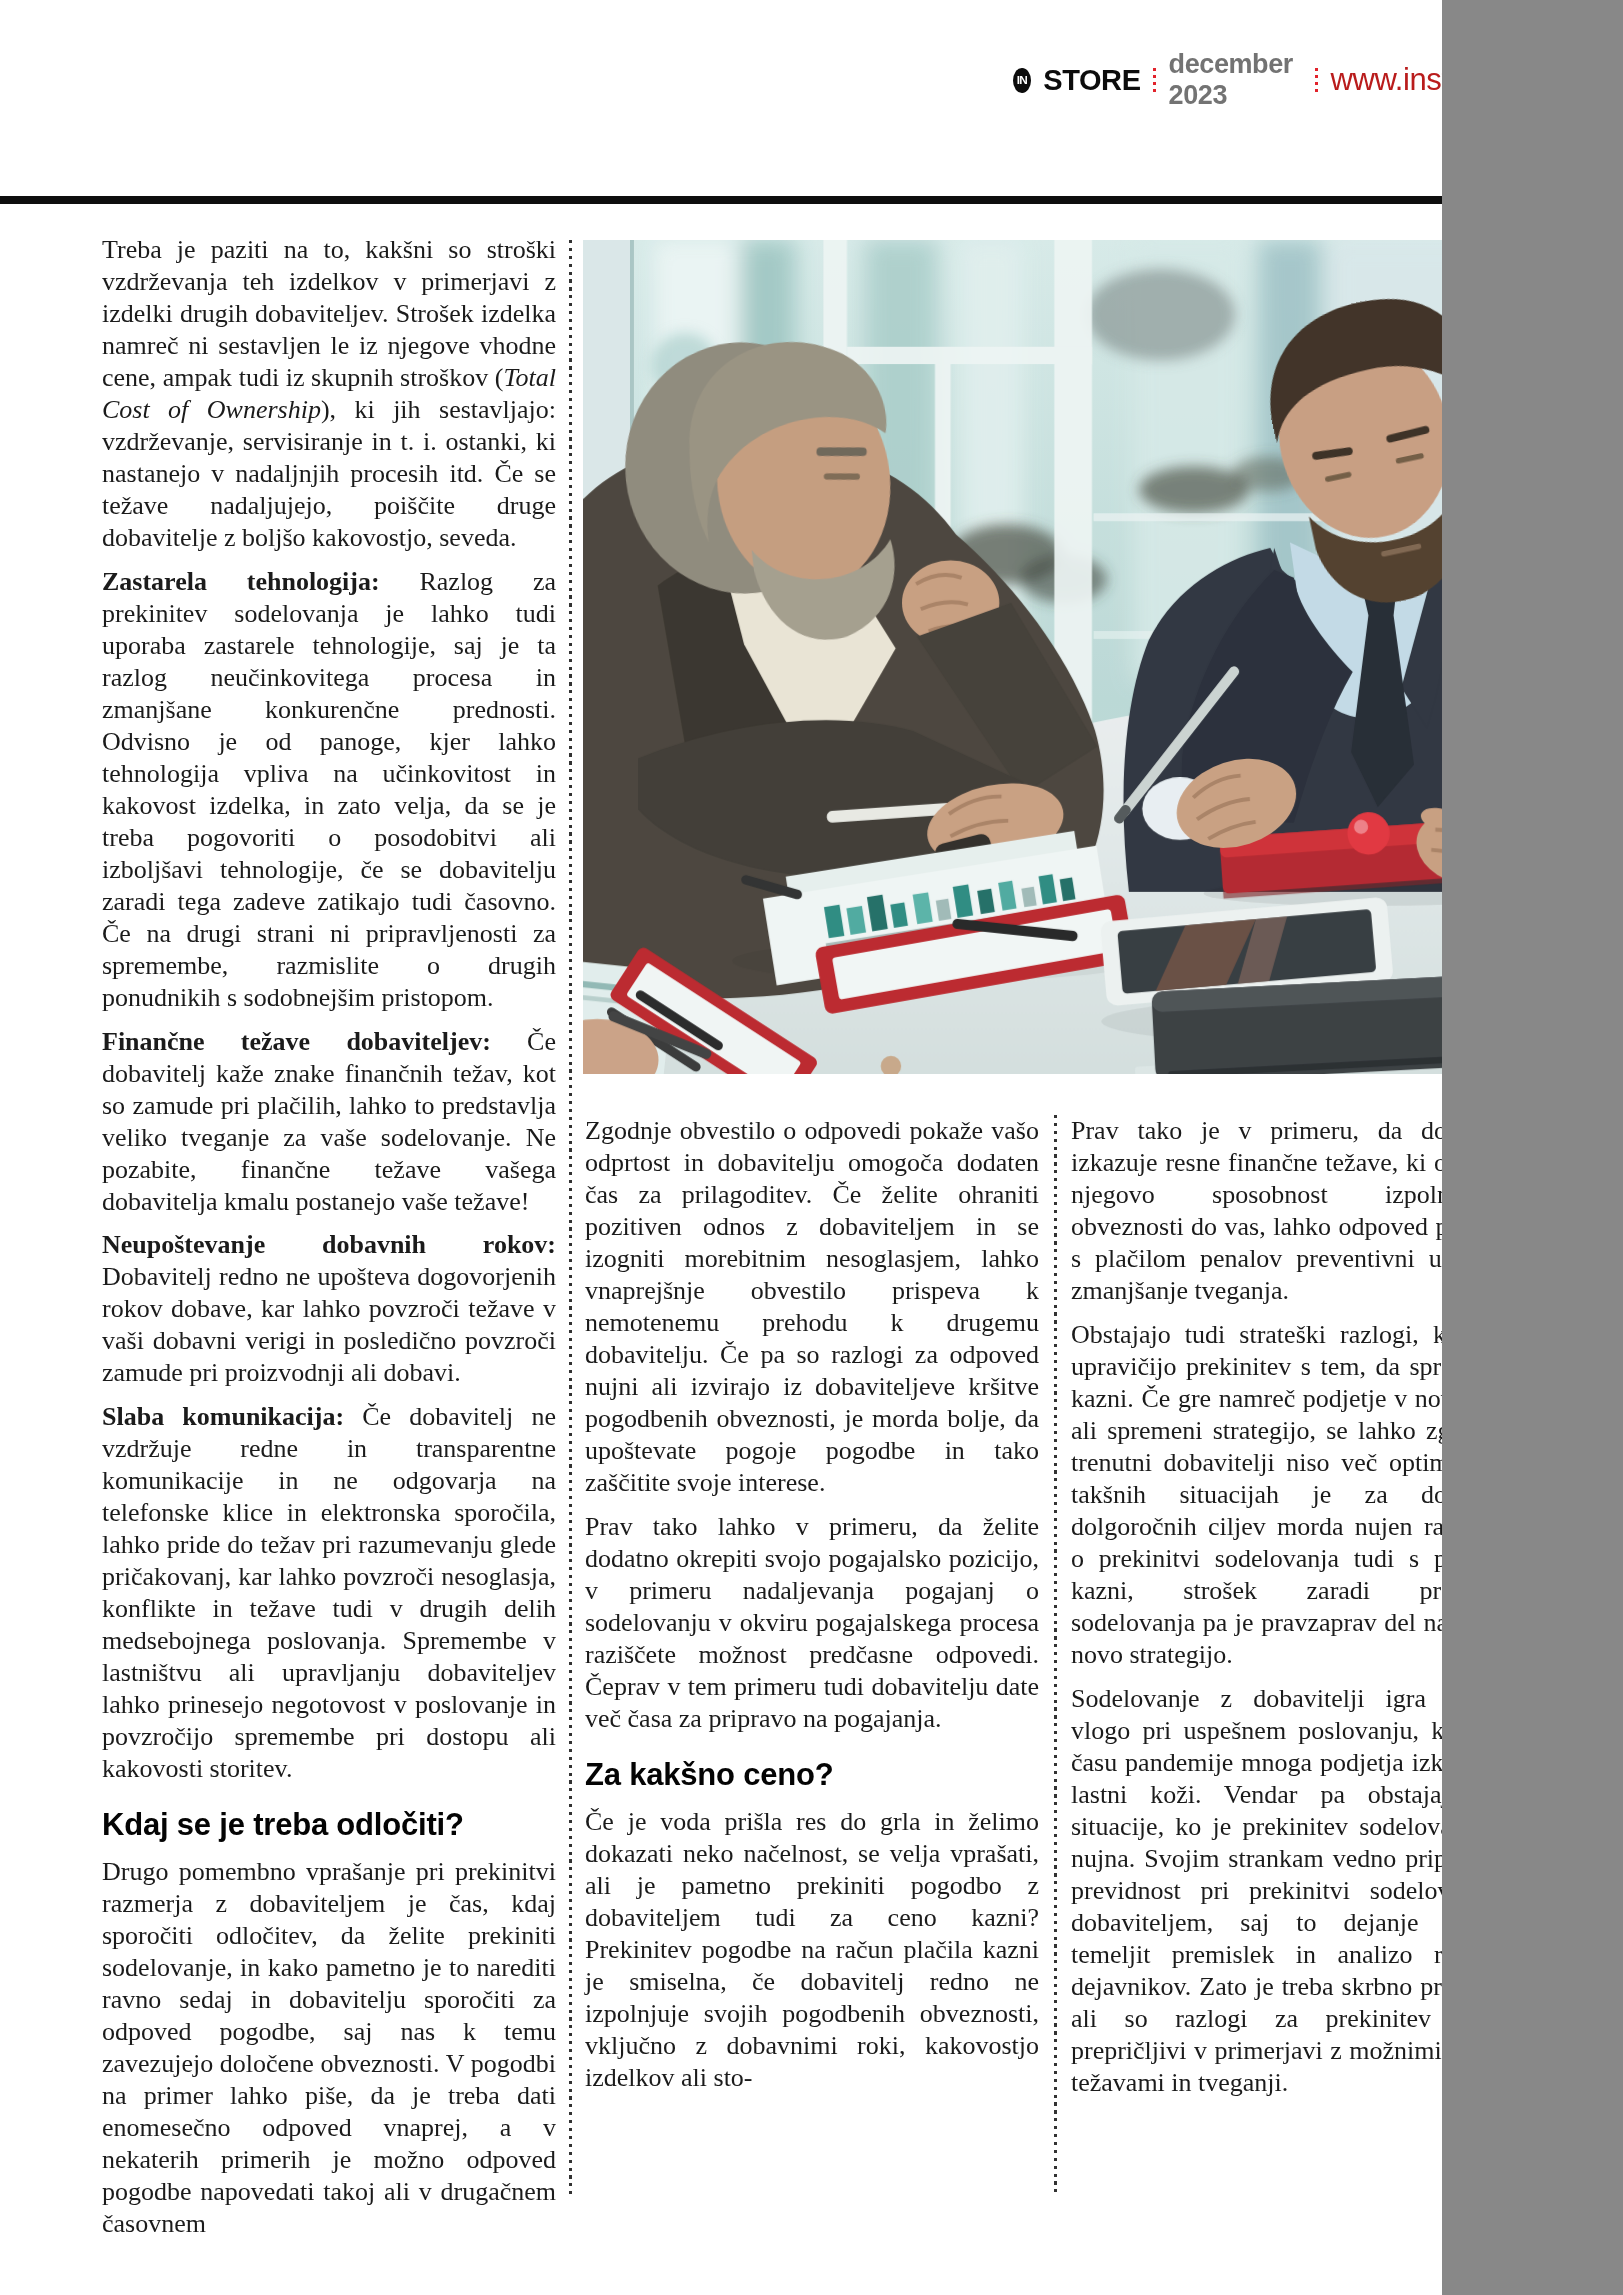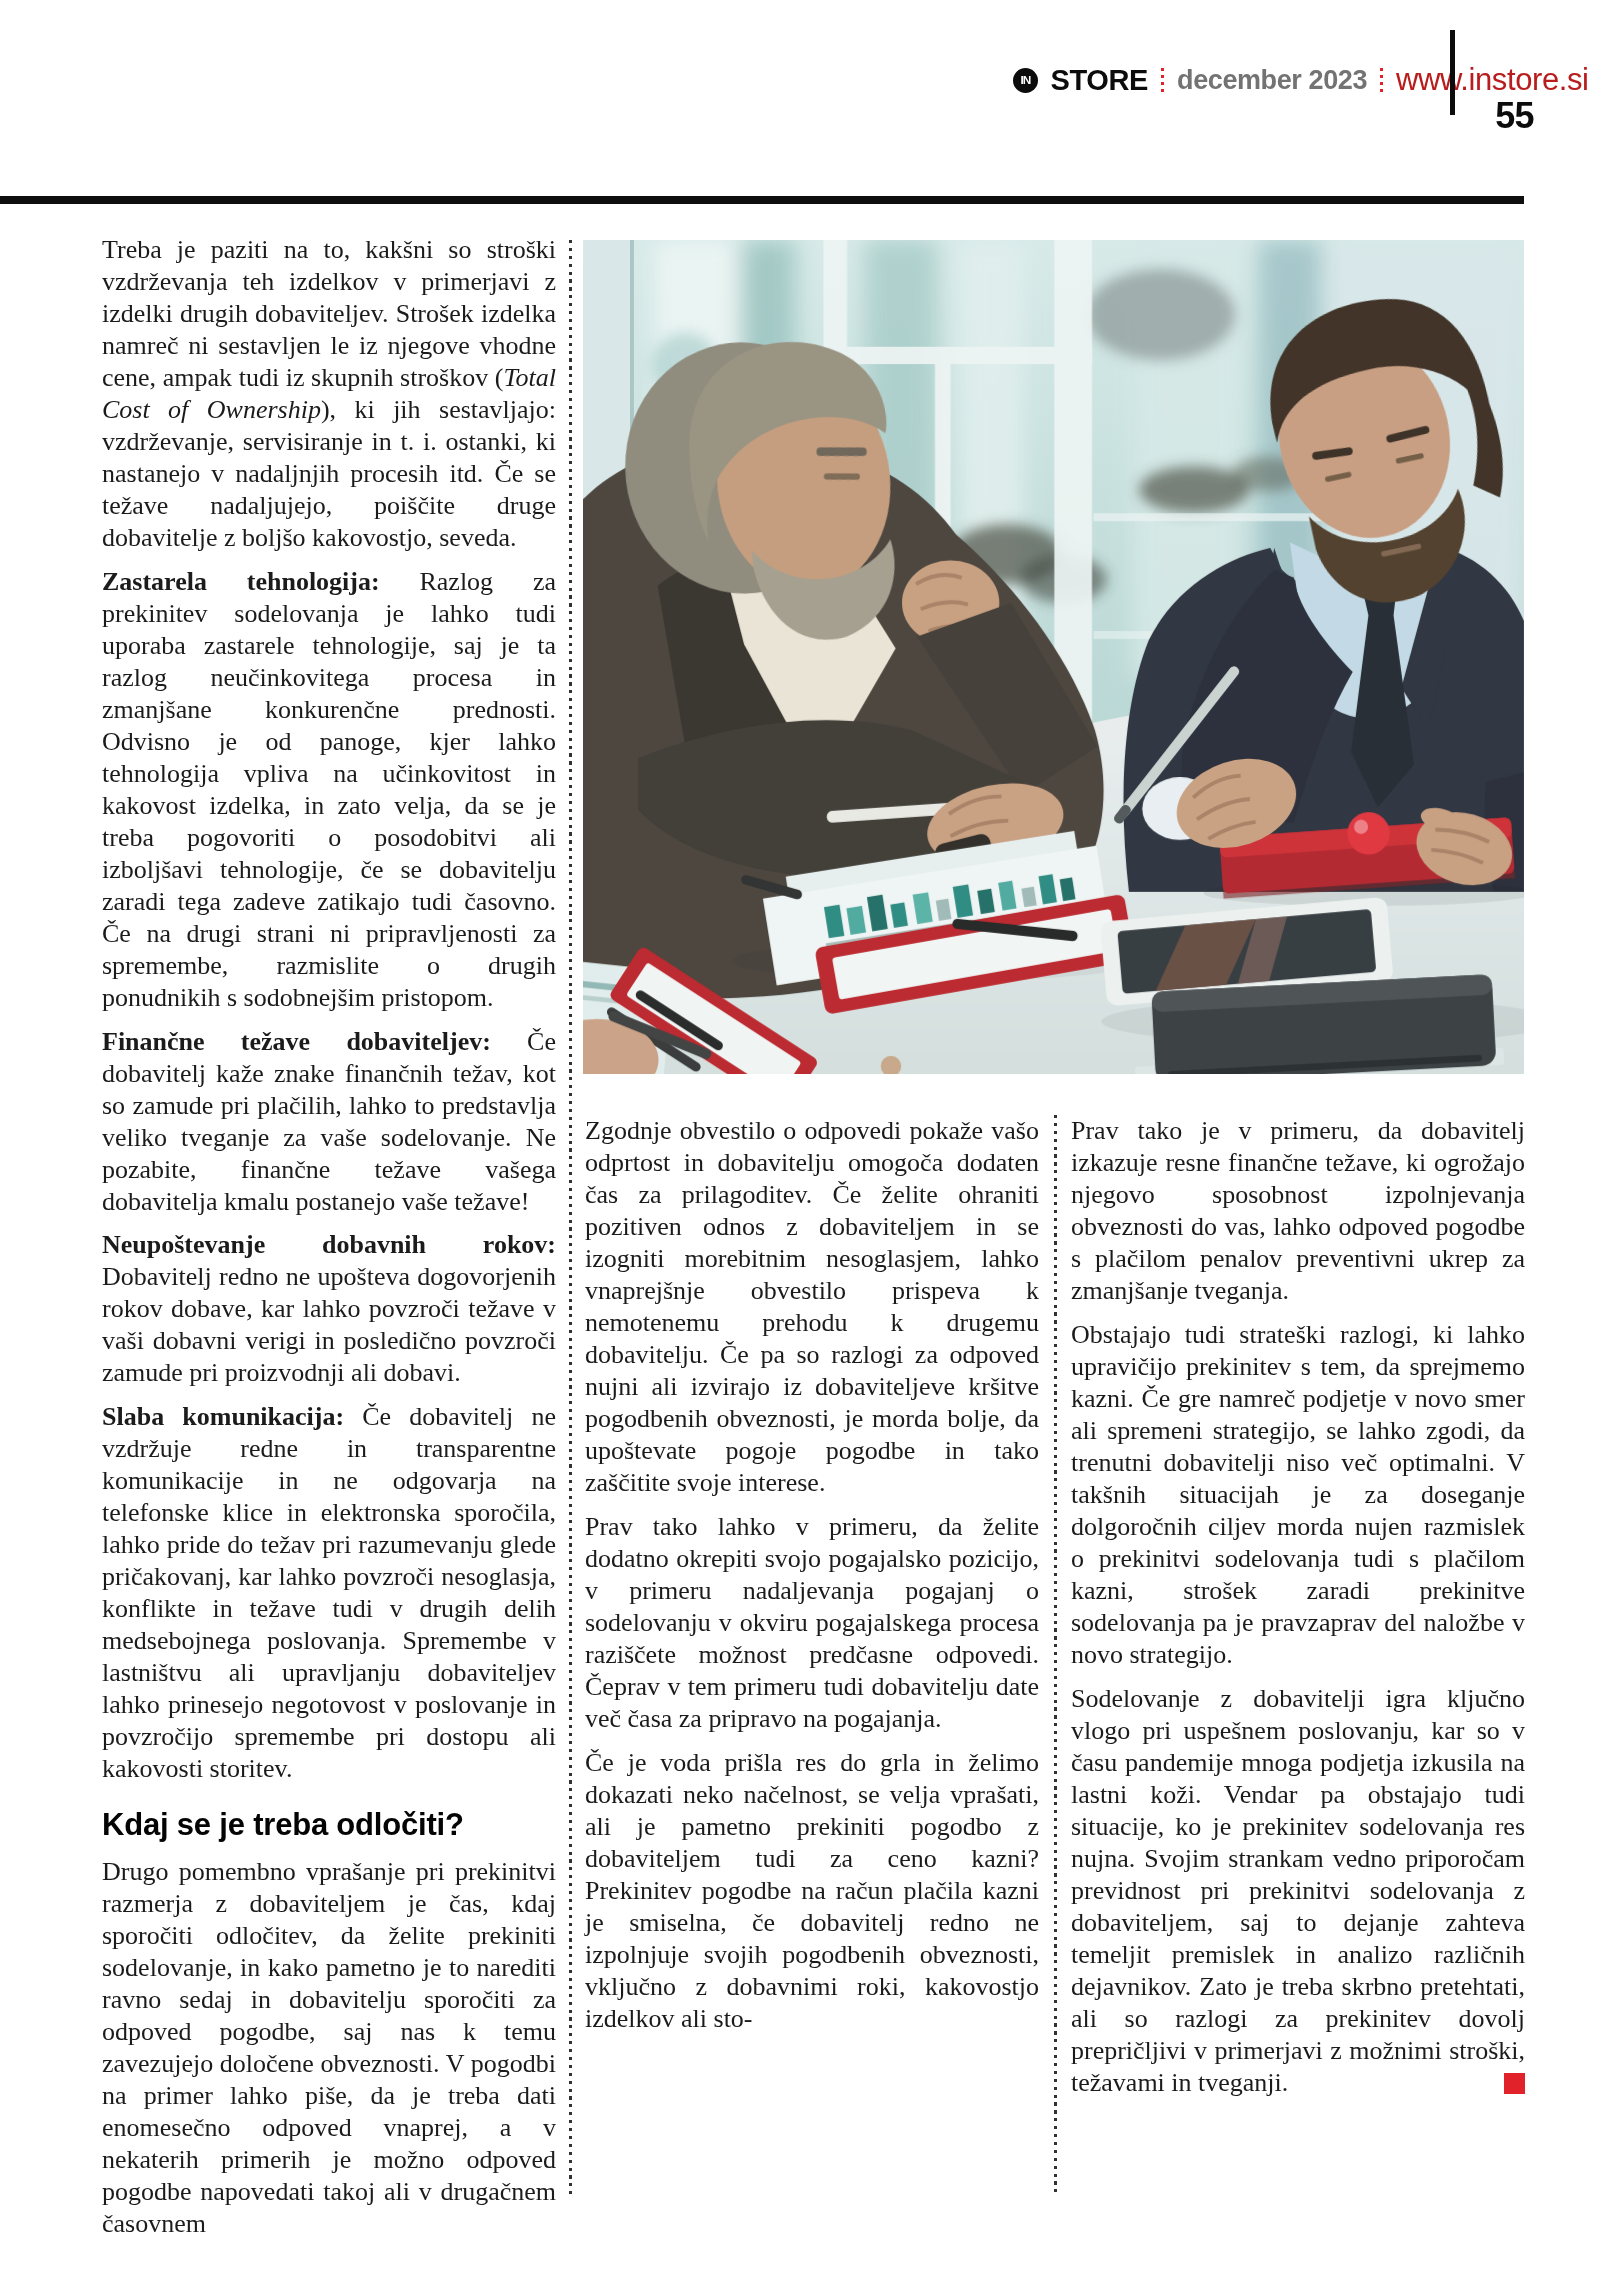--- a/index.html
+++ b/index.html
@@ -1,17 +1,17 @@
 <!DOCTYPE html>
 <html lang="sl" style="font-size:12.6px"><head>
 <meta charset="utf-8">
 <style>
   html,body{margin:0;padding:0;background:#888;}
   .page{
-    position:relative;width:1623px;height:2295px;background:#ffffff;
+    position:relative;width:1442px;height:2295px;background:#ffffff;
     font-family:"Liberation Serif",serif;color:#1b1b1b;overflow:hidden;
   }
   
   .hdr{position:absolute;left:1013px;top:61px;height:38px;display:flex;align-items:center;gap:12.6px;
        font-family:"Liberation Sans",sans-serif;}
   .logo-circle{width:25px;height:25px;border-radius:50%;background:#0c0c0c;color:#fff;
        display:flex;align-items:center;justify-content:center;font-weight:bold;font-size:11.8px;
        letter-spacing:-0.8px;}
   .brand-name{font-weight:bold;font-size:29px;letter-spacing:-0.4px;color:#0c0c0c;}
   .dot-sep{width:3.9px;height:25px;background:repeating-linear-gradient(to bottom,#e2222b 0 3.1px,transparent 3.1px 7px);}
@@ -271,20 +271,21 @@
           <path d="M1080 762 q36 -10 70 -4 M1082 788 q36 -8 68 -2" stroke="#a87f61" stroke-width="5" fill="none"></path>
         </g>
         <rect width="1198" height="1062" fill="#dff0ee" opacity="0.05"></rect>
       </g>
     </svg>
   </figure>
 
   <div class="col col-mid">
     <p>Zgodnje obvestilo o odpovedi pokaže vašo odprtost in dobavitelju omogoča dodaten čas za prilagoditev. Če želite ohraniti pozitiven odnos z dobaviteljem in se izogniti morebitnim nesoglasjem, lahko vnaprejšnje obvestilo prispeva k nemotenemu prehodu k drugemu dobavitelju. Če pa so razlogi za odpoved nujni ali izvirajo iz dobaviteljeve kršitve pogodbenih obveznosti, je morda bolje, da upoštevate pogoje pogodbe in tako zaščitite svoje interese.</p>
     <p>Prav tako lahko v primeru, da želite dodatno okrepiti svojo pogajalsko pozicijo, v primeru nadaljevanja pogajanj o sodelovanju v okviru pogajalskega procesa raziščete možnost predčasne odpovedi. Čeprav v tem primeru tudi dobavitelju date več časa za pripravo na pogajanja.</p>
+    <h2>Za kakšno ceno?</h2>
     <p class="nomargin">Če je voda prišla res do grla in želimo dokazati neko načelnost, se velja vprašati, ali je pametno prekiniti pogodbo z dobaviteljem tudi za ceno kazni? Prekinitev pogodbe na račun plačila kazni je smiselna, če dobavitelj redno ne izpolnjuje svojih pogodbenih obveznosti, vključno z dobavnimi roki, kakovostjo izdelkov ali sto-</p>
   </div>
 
   <div class="vdots vdots-2"></div>
 
   <div class="col col-right">
     <p>Prav tako je v primeru, da dobavitelj izkazuje resne finančne težave, ki ogrožajo njegovo sposobnost izpolnjevanja obveznosti do vas, lahko odpoved pogodbe s plačilom penalov preventivni ukrep za zmanjšanje tveganja.</p>
     <p>Obstajajo tudi strateški razlogi, ki lahko upravičijo prekinitev s tem, da sprejmemo kazni. Če gre namreč podjetje v novo smer ali spremeni strategijo, se lahko zgodi, da trenutni dobavitelji niso več optimalni. V takšnih situacijah je za doseganje dolgoročnih ciljev morda nujen razmislek o prekinitvi sodelovanja tudi s plačilom kazni, strošek zaradi prekinitve sodelovanja pa je pravzaprav del naložbe v novo strategijo.</p>
     <p class="nomargin">Sodelovanje z dobavitelji igra ključno vlogo pri uspešnem poslovanju, kar so v času pandemije mnoga podjetja izkusila na lastni koži. Vendar pa obstajajo tudi situacije, ko je prekinitev sodelovanja res nujna. Svojim strankam vedno priporočam previdnost pri prekinitvi sodelovanja z dobaviteljem, saj to dejanje zahteva temeljit premislek in analizo različnih dejavnikov. Zato je treba skrbno pretehtati, ali so razlogi za prekinitev dovolj prepričljivi v primerjavi z možnimi stroški, težavami in tveganji.</p>
     <span class="end-mark"></span>

